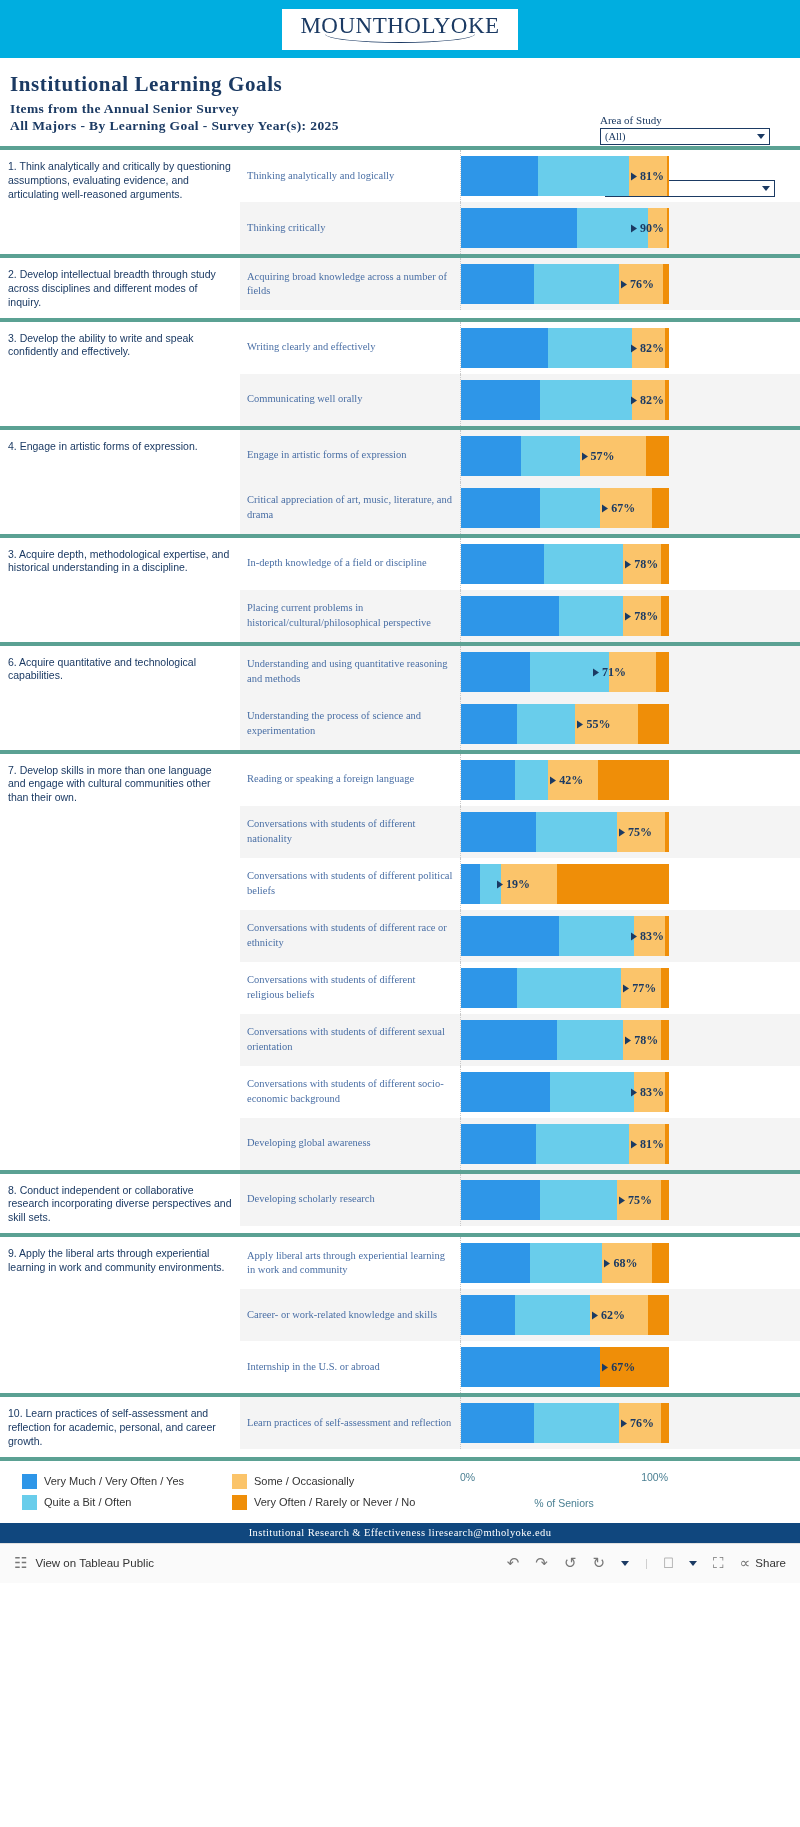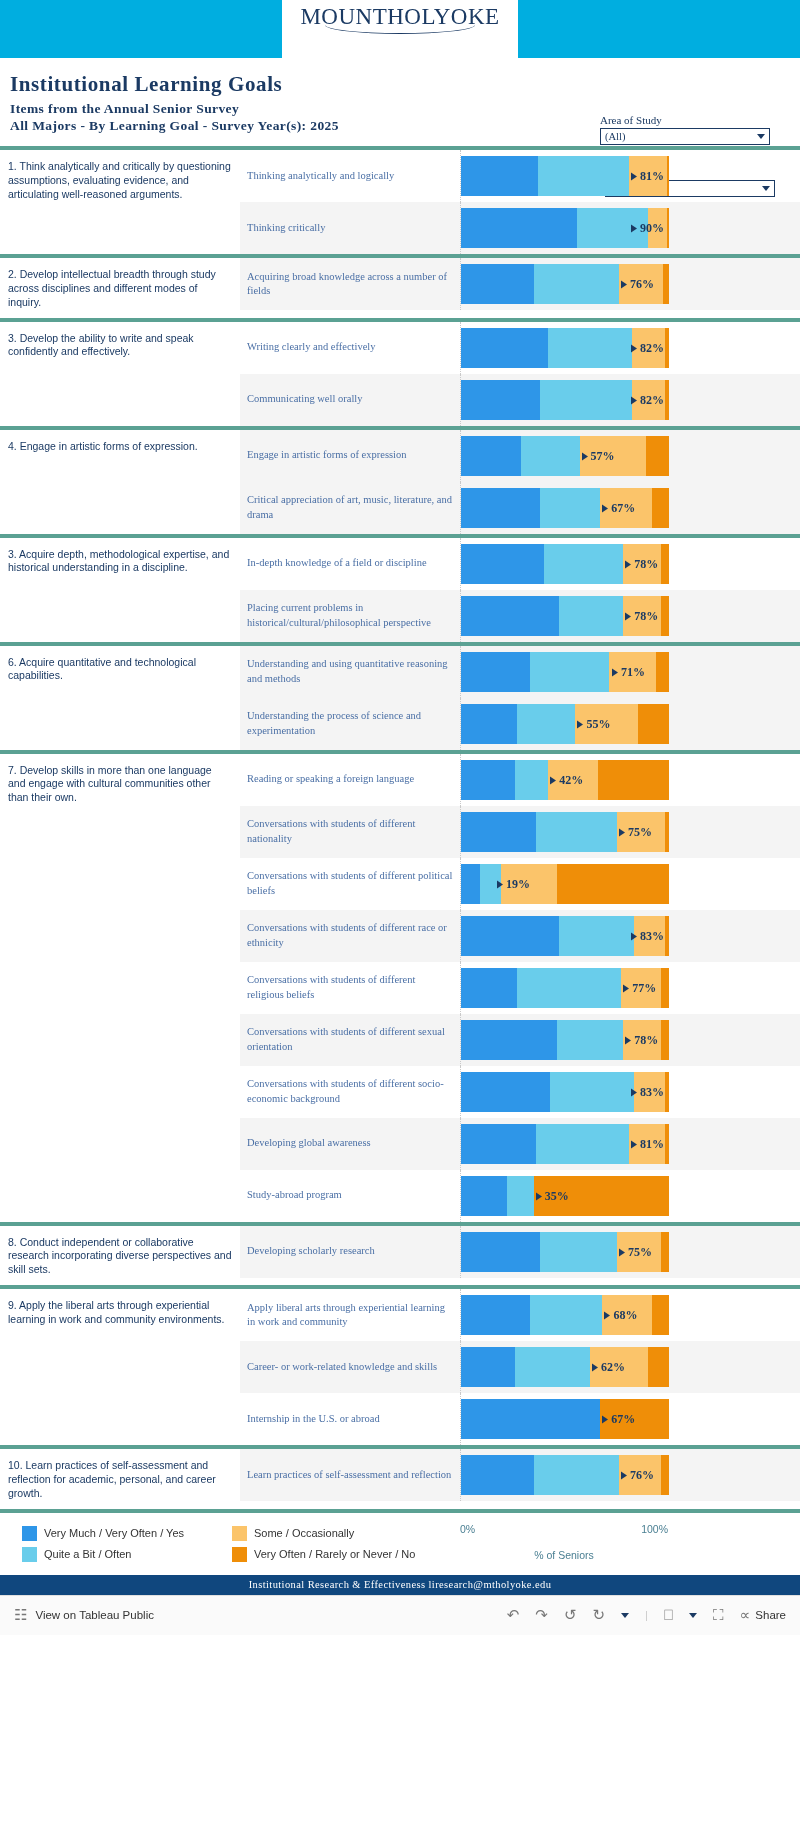--- a/index.html
+++ b/index.html
@@ -9,21 +9,21 @@
     font-family: "Liberation Sans", sans-serif;
     background: #ffffff;
     color: #1f3864;
     overflow: hidden;
   }
 
   
   .header-band {
     height: 58px;
     background: #00AEE0;
-    display: flex; justify-content: center;
+    display: flex; align-items: center; justify-content: center;
     position: relative;
   }
   .logo-box {
     background: #ffffff;
     padding: 5px 18px 7px 18px;
     display: flex; flex-direction: column; align-items: center;
   }
   .logo-text {
     font-family: "Liberation Serif", serif;
     font-size: 23px;
@@ -418,21 +418,21 @@
       <div class="goal-label">6. Acquire quantitative and technological capabilities.</div>
       <div class="rows">
         <div class="srow shaded">
           <div class="item-label">Understanding and using quantitative reasoning and methods</div>
           <div class="bar-cell">
             <div class="bar">
               <div class="seg seg-a" style="width: 68.64px;"></div>
               <div class="seg seg-b" style="width: 79.04px;"></div>
               <div class="seg seg-c" style="width: 47.84px;"></div>
               <div class="seg seg-d" style="width: 12.48px;"></div>
-              <div class="bar-value" style="left: 151px;"><span class="tri"></span><span>71%</span></div>
+              <div class="bar-value" style="left: 132px;"><span class="tri"></span><span>71%</span></div>
             </div>
           </div>
         </div>
         <div class="srow shaded">
           <div class="item-label">Understanding the process of science and experimentation</div>
           <div class="bar-cell">
             <div class="bar">
               <div class="seg seg-a" style="width: 56.16px;"></div>
               <div class="seg seg-b" style="width: 58.24px;"></div>
               <div class="seg seg-c" style="width: 62.4px;"></div>
@@ -532,31 +532,20 @@
         </div>
         <div class="srow shaded">
           <div class="item-label">Developing global awareness</div>
           <div class="bar-cell">
             <div class="bar">
               <div class="seg seg-a" style="width: 74.88px;"></div>
               <div class="seg seg-b" style="width: 93.6px;"></div>
               <div class="seg seg-c" style="width: 35.36px;"></div>
               <div class="seg seg-d" style="width: 4.16px;"></div>
               <div class="bar-value" style="left: 170px;"><span class="tri"></span><span>81%</span></div>
-            </div>
-          </div>
-        </div>
-        <div class="srow">
-          <div class="item-label">Study-abroad program</div>
-          <div class="bar-cell">
-            <div class="bar">
-              <div class="seg seg-a" style="width: 45.76px;"></div>
-              <div class="seg seg-b" style="width: 27.04px;"></div>
-              <div class="seg seg-d" style="width: 135.2px;"></div>
-              <div class="bar-value" style="left: 74.8px;"><span class="tri"></span><span>35%</span></div>
             </div>
           </div>
         </div>
       </div>
     </div>
     <div class="goal-group">
       <div class="goal-label">8. Conduct independent or collaborative research incorporating diverse perspectives and skill sets.</div>
       <div class="rows">
         <div class="srow shaded">
           <div class="item-label">Developing scholarly research</div>

